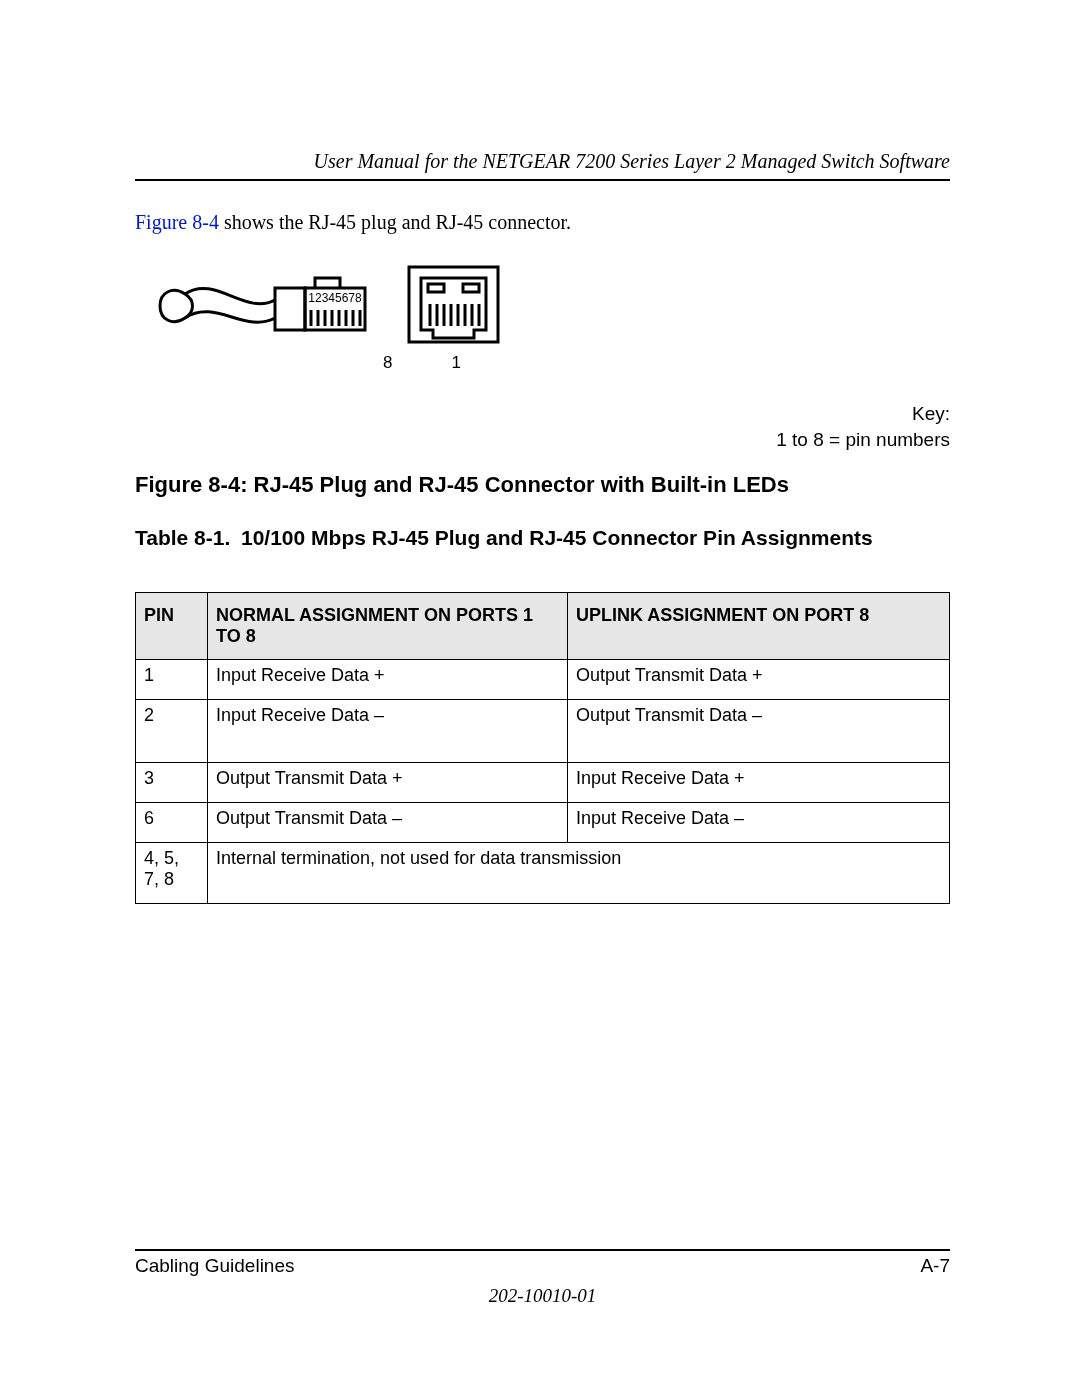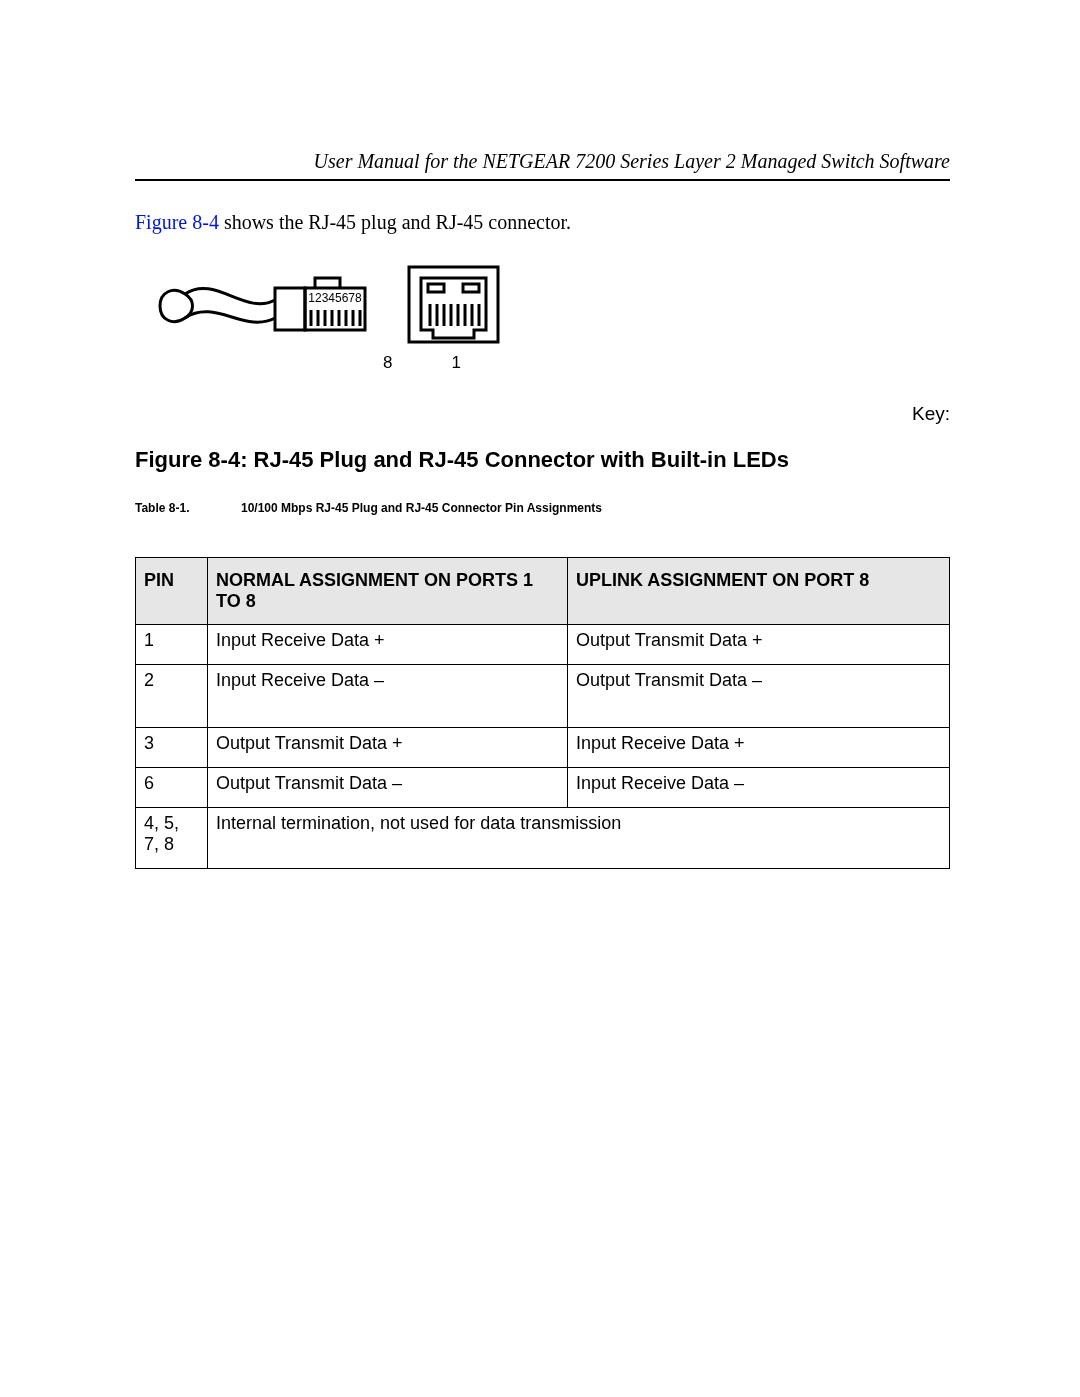--- a/index.html
+++ b/index.html
@@ -68,21 +68,21 @@
   }
   .figure-caption {
     font-family: Arial, Helvetica, sans-serif;
     font-weight: bold;
     font-size: 22px;
     margin: 20px 0 28px 0;
   }
   .table-caption {
     font-family: Arial, Helvetica, sans-serif;
     font-weight: bold;
-    font-size: 12px;
+    font-size: 21px;
     margin: 22px 0 42px 0;
     display: flex;
     align-items: flex-end;
   }
   .table-caption .tc-label { width: 106px; flex: 0 0 auto; }
   table.pin-table {
     border-collapse: collapse;
     width: 100%;
     font-family: Arial, Helvetica, sans-serif;
     font-size: 18px;
@@ -181,20 +181,21 @@
       </svg>
     </div>
 
     <div class="jack-labels">
       <span>8</span>
       <span>1</span>
     </div>
 
     <div class="key-block">
       <div>Key:</div>
+      <div>1 to 8 = pin numbers</div>
     </div>
 
     <div class="figure-caption">Figure 8-4:  RJ-45 Plug and RJ-45 Connector with Built-in LEDs</div>
   </div>
 
 
   <div class="table-caption">
     <span class="tc-label">Table 8-1.</span>
     <span>10/100 Mbps RJ-45 Plug and RJ-45 Connector Pin Assignments</span>
   </div>
@@ -234,14 +235,21 @@
         <td>Input Receive Data –</td>
       </tr>
       <tr>
         <td>4, 5, 7, 8</td>
         <td colspan="2">Internal termination, not used for data transmission</td>
       </tr>
     </tbody>
   </table>
 
 
+  <div class="footer-block">
+    <div class="footer-rule">
+      <span>Cabling Guidelines</span>
+      <span>A-7</span>
+    </div>
+    <div class="footer-doc">202-10010-01</div>
+  </div>
 
 </div>
 
 </body></html>

